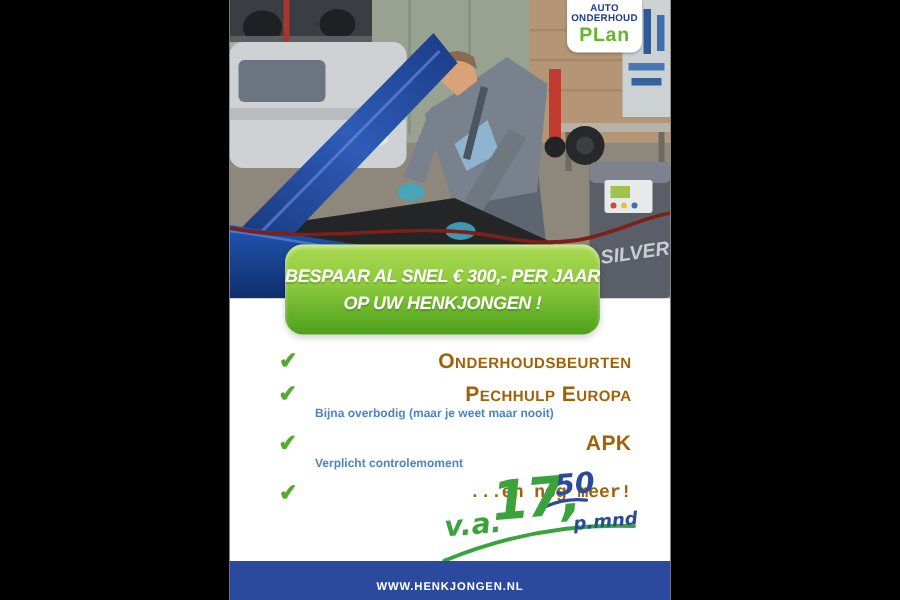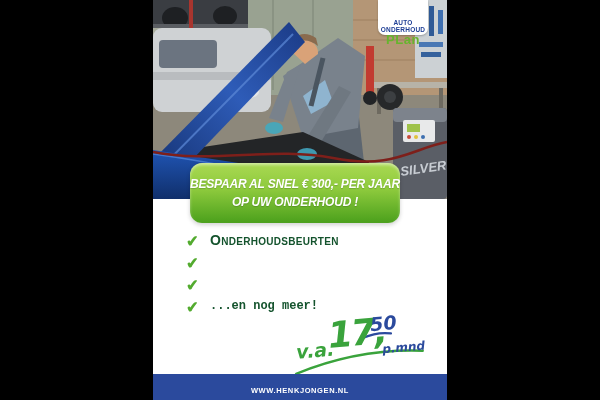--- a/index.html
+++ b/index.html
@@ -7,40 +7,40 @@
          font-family:"Liberation Sans",sans-serif;}
   .flyer{position:absolute;left:153px;top:0;width:294px;height:400px;background:#fff;overflow:hidden;}
 
   
   .photo{position:absolute;left:0;top:0;width:294px;height:199px;overflow:hidden;}
   .photo svg{display:block;}
 
   
   .logo-badge{position:absolute;top:0;right:19px;width:50px;height:35px;background:#fff;
               border-radius:0 0 7px 7px;text-align:center;box-shadow:0 1px 2px rgba(0,0,0,.25);
-              padding-top:19px;box-sizing:border-box;margin-left:36px;}
+              padding-top:2px;box-sizing:border-box;margin-left:36px;}
   .logo-l1,.logo-l2{font-size:6.5px;font-weight:bold;color:#1e3e95;letter-spacing:.2px;line-height:7px;}
   .logo-l3{font-size:13px;font-weight:bold;color:#67b42e;letter-spacing:.5px;line-height:14px;}
 
   
   .banner{position:absolute;left:37px;top:163px;width:210px;height:60px;border-radius:12px;
           background:linear-gradient(180deg,#aad952 0%,#8cc93c 45%,#4ba01c 100%);
           box-shadow:inset 0 2px 3px rgba(255,255,255,.45), 0 2px 4px rgba(0,0,0,.18);
           display:flex;flex-direction:column;justify-content:center;align-items:center;}
   .banner-line{color:#fff;font-weight:bold;font-style:italic;font-size:12px;line-height:18px;
                letter-spacing:-.2px;text-shadow:0 1px 1px rgba(0,0,0,.18);white-space:nowrap;}
 
   
   .checklist{position:absolute;left:33px;top:233px;width:235px;}
   .check-item{display:flex;margin-bottom:7px;}
   .check-mark{width:24px;flex:0 0 24px;color:#53ab2f;font-size:15px;font-weight:bold;
               line-height:15px;transform:rotate(-4deg);}
   .check-texts{flex:1;}
-  .check-title{color:#14532d;font-weight:bold;font-size:14px;line-height:15px;
-               font-variant:small-caps;letter-spacing:.3px;white-space:nowrap;}
+  .check-title{color:#a16207;font-weight:bold;font-size:14px;line-height:15px;
+               font-variant:small-caps;letter-spacing:.3px;white-space:nowrap;text-align:right;}
   .check-title.script{font-variant:normal;font-size:12px;letter-spacing:0;
                       font-family:Liberation Mono, monospace;}
   .check-sub{color:#4a86c8;font-weight:bold;font-size:8px;line-height:10px;margin-top:1px;
              white-space:nowrap;}
 
   
   .price{position:absolute;left:143px;top:318px;width:132px;height:56px;transform:rotate(-5deg);}
   .price .swoosh{position:absolute;left:-4px;top:0;}
   .price-prefix{position:absolute;left:0;top:17px;color:#3aa33c;font-size:19px;font-weight:bold;
                 font-style:italic;font-family:"DejaVu Sans",sans-serif;}
@@ -163,36 +163,42 @@
 
       <div class="logo-badge">
         <div class="logo-l1">AUTO</div>
         <div class="logo-l2">ONDERHOUD</div>
         <div class="logo-l3">PLan</div>
       </div>
     </div>
 
     <div class="banner">
       <div class="banner-line">BESPAAR AL SNEL € 300,- PER JAAR</div>
-      <div class="banner-line">OP UW ONDERHOUD !</div>
+      <div class="banner-line">OP UW HENKJONGEN !</div>
     </div>
 
     <div class="checklist">
       <div class="check-item">
         <span class="check-mark">✔</span>
         <span class="check-texts">
           <span class="check-title" style="display:block">Onderhoudsbeurten</span>
         </span>
       </div>
       <div class="check-item">
         <span class="check-mark">✔</span>
-      </div>
-      <div class="check-item">
-        <span class="check-mark">✔</span>
-        <span class="check-texts">
+        <span class="check-texts">
+          <span class="check-title" style="display:block">Pechhulp Europa</span>
+          <span class="check-sub" style="display:block">Bijna overbodig (maar je weet maar nooit)</span>
+        </span>
+      </div>
+      <div class="check-item">
+        <span class="check-mark">✔</span>
+        <span class="check-texts">
+          <span class="check-title" style="display:block">APK</span>
+          <span class="check-sub" style="display:block">Verplicht controlemoment</span>
         </span>
       </div>
       <div class="check-item">
         <span class="check-mark">✔</span>
         <span class="check-texts">
           <span class="check-title script" style="display:block">...en nog meer!</span>
         </span>
       </div>
     </div>
 

